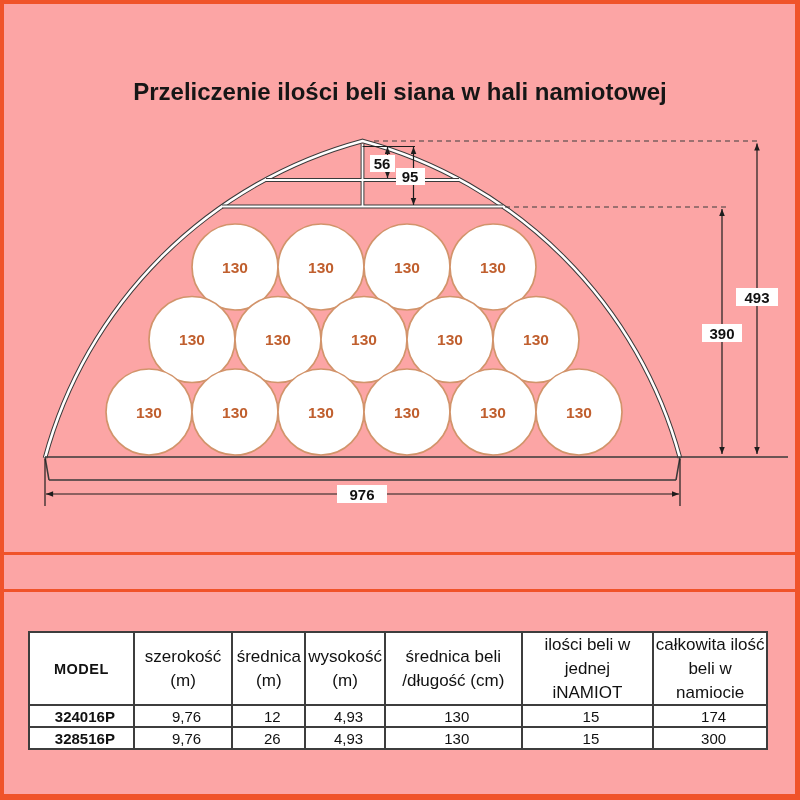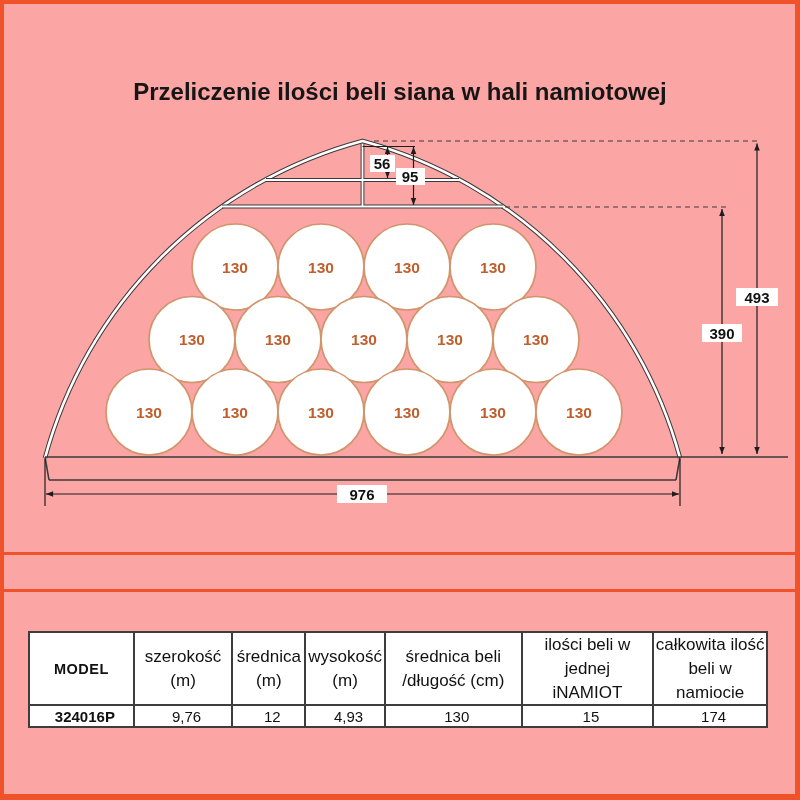--- a/index.html
+++ b/index.html
@@ -154,15 +154,24 @@
     <tbody>
       <tr>
         <td class="model-c">324016P</td>
         <td>9,76</td>
         <td>12</td>
         <td>4,93</td>
         <td>130</td>
         <td>15</td>
         <td>174</td>
       </tr>
+      <tr>
+        <td class="model-c">328516P</td>
+        <td>9,76</td>
+        <td>26</td>
+        <td>4,93</td>
+        <td>130</td>
+        <td>15</td>
+        <td>300</td>
+      </tr>
     </tbody>
   </table>
 </div>
 
 </body></html>

